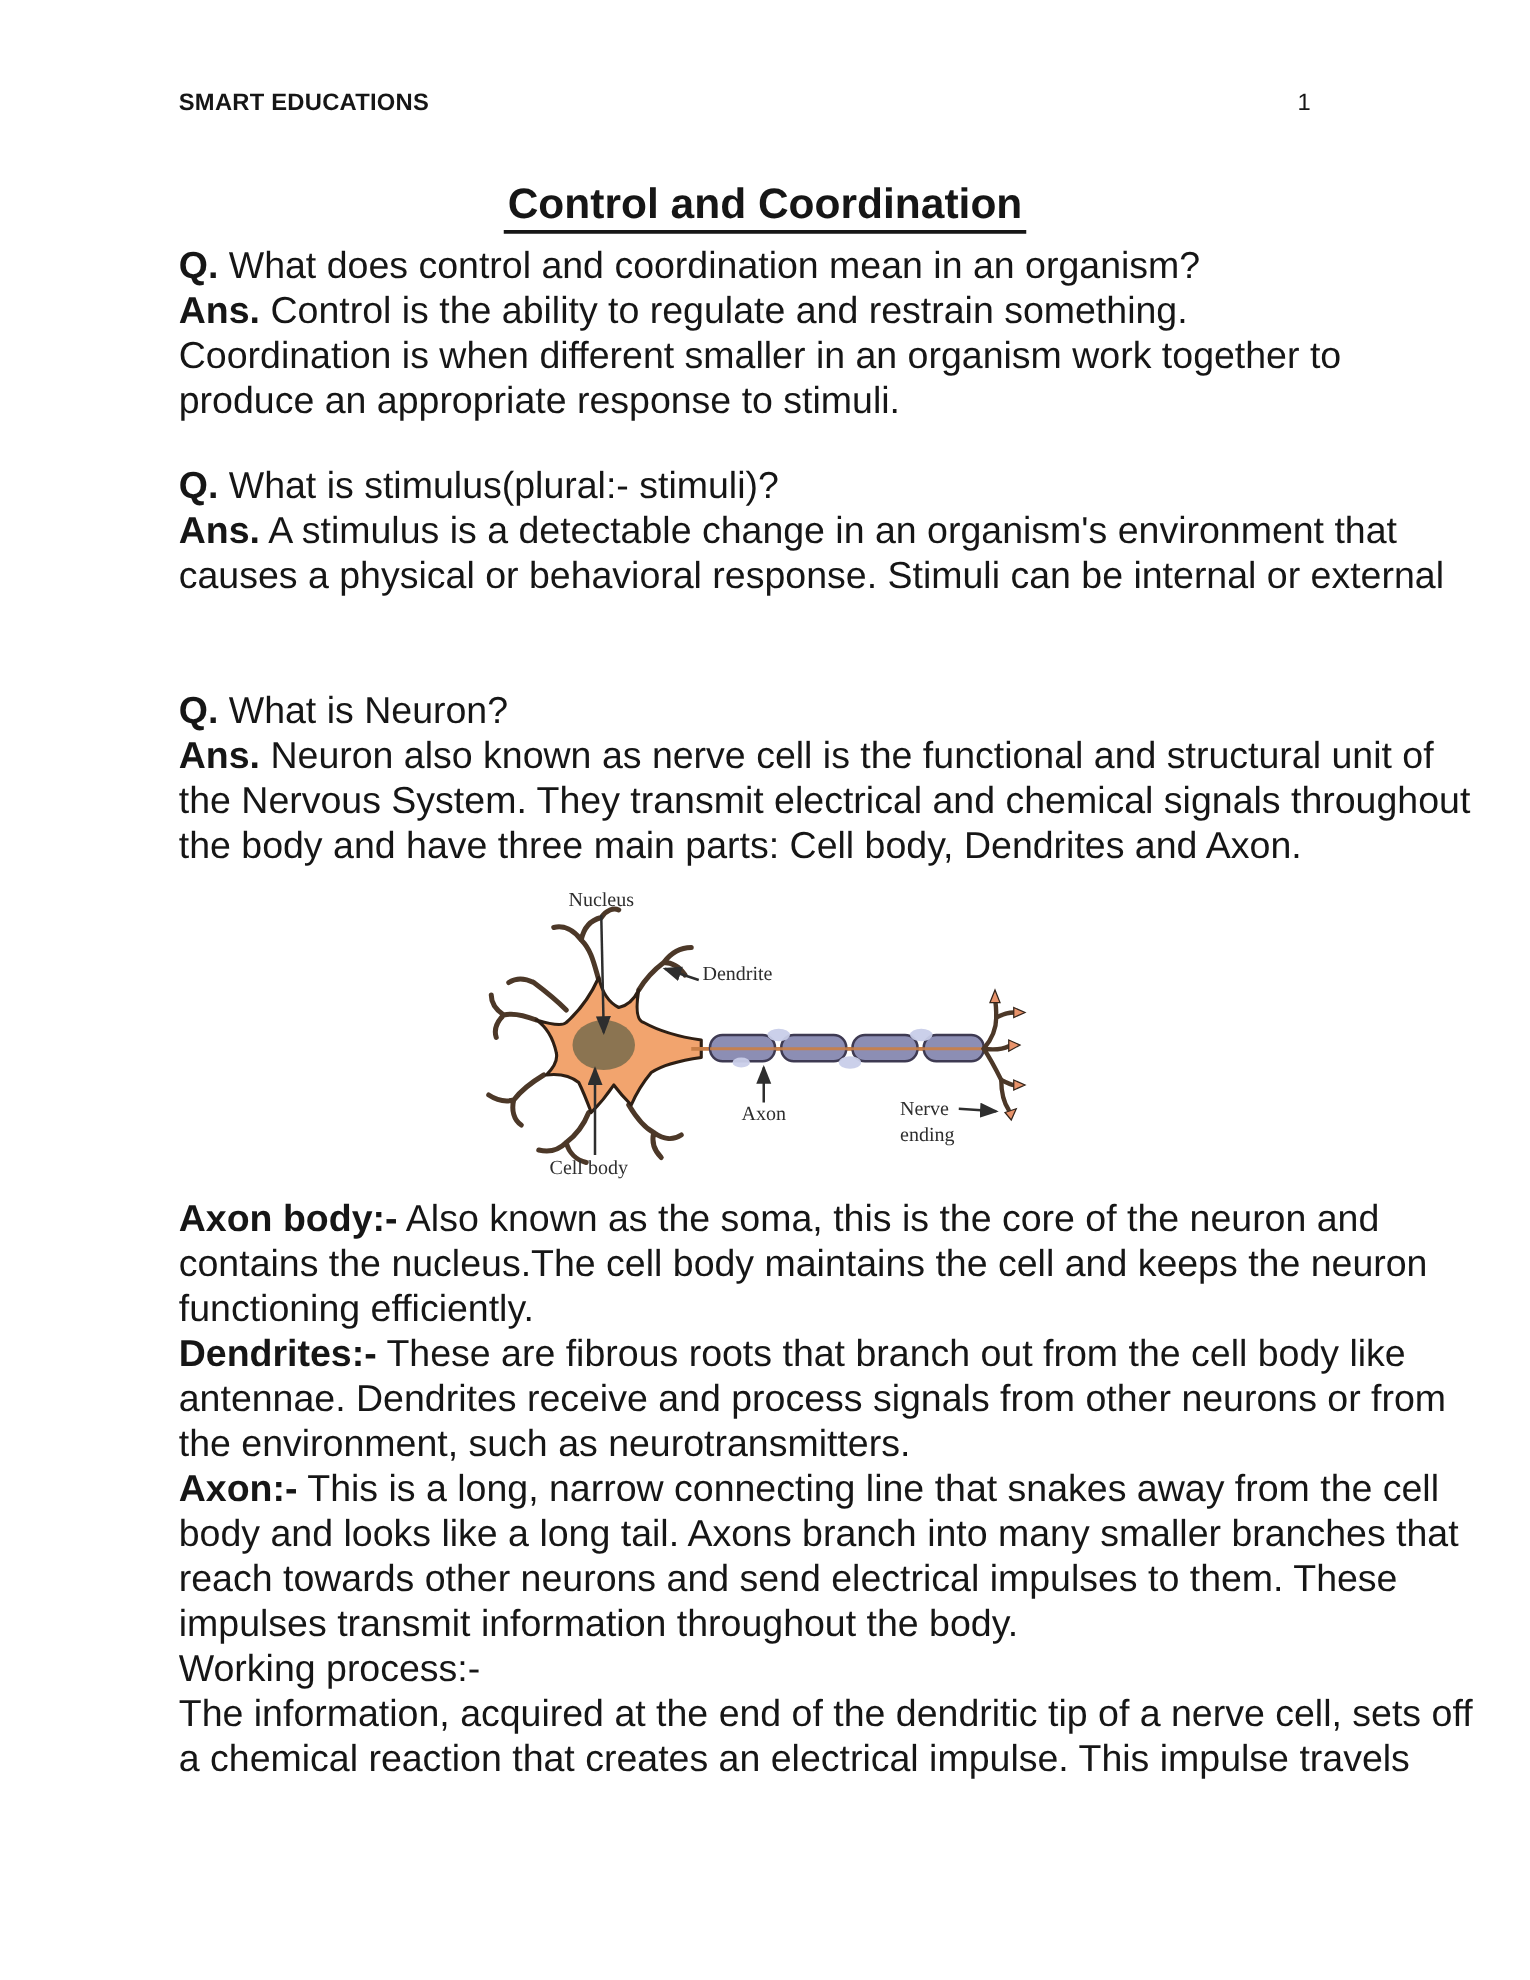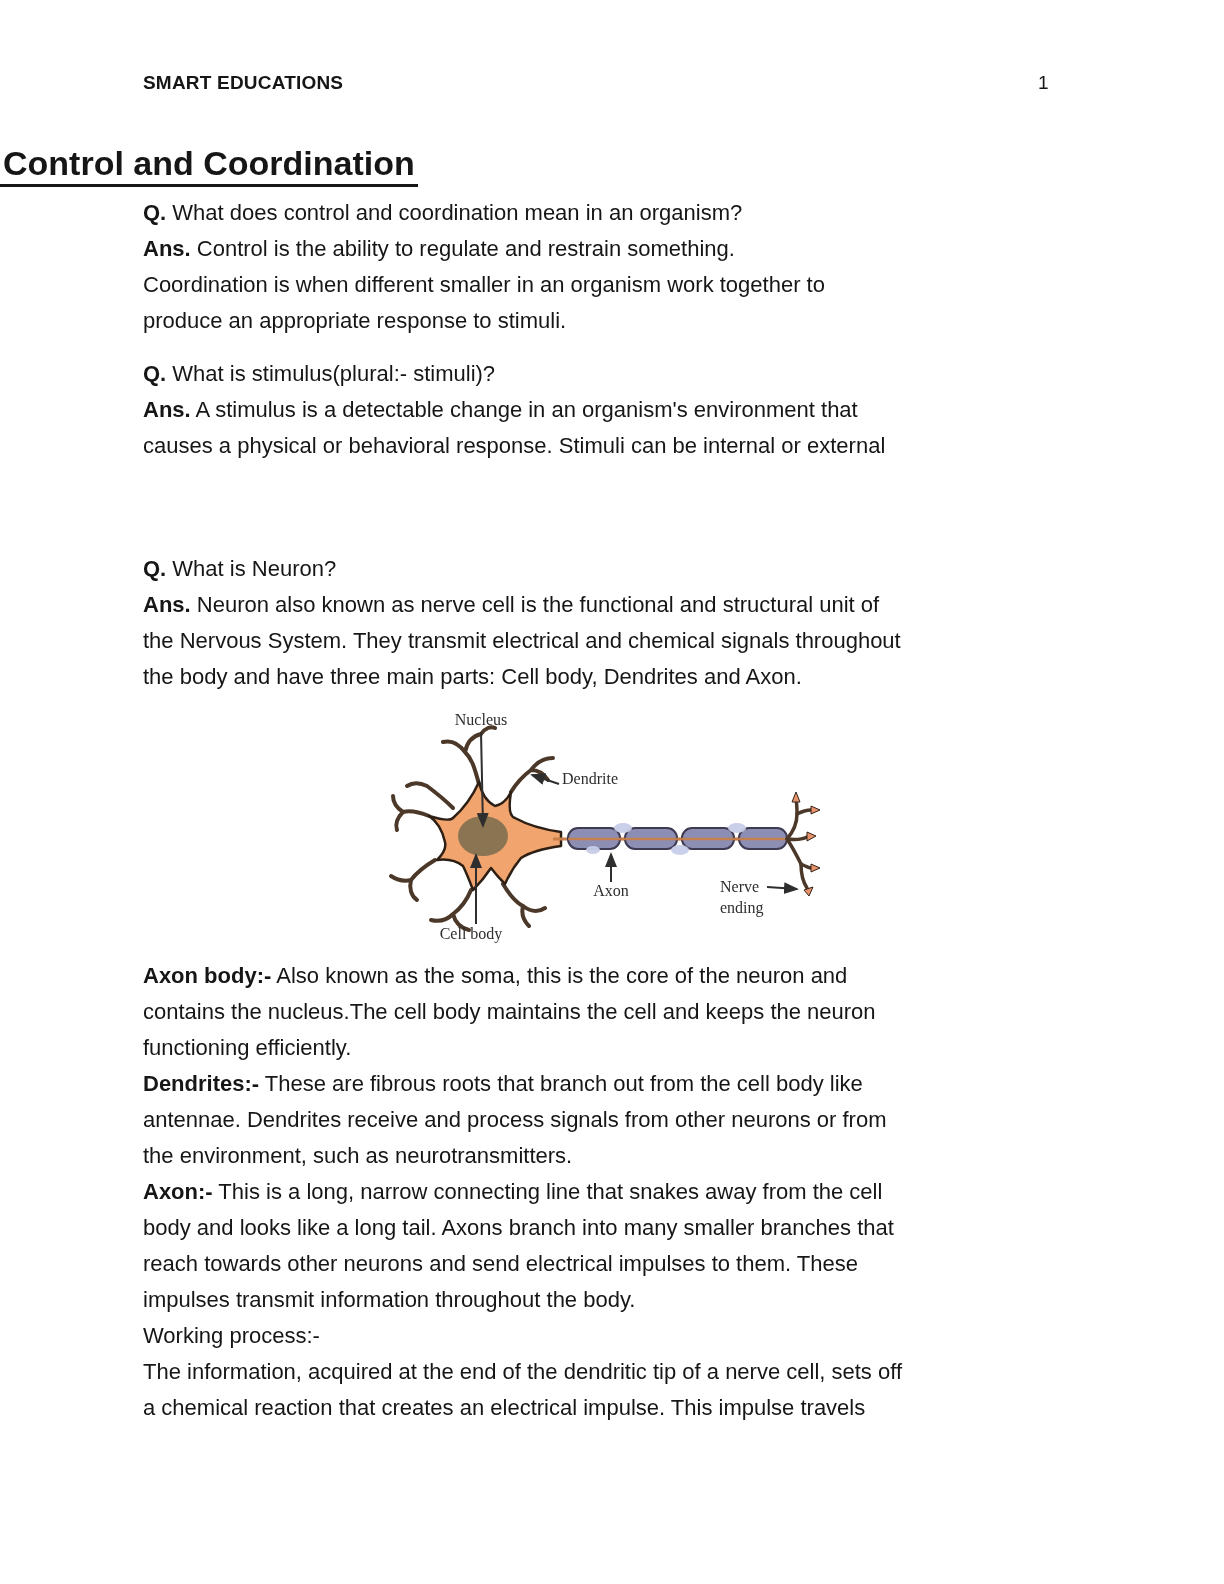--- a/index.html
+++ b/index.html
@@ -9,28 +9,28 @@
     overflow:hidden;
   }
   .brand {
     position:absolute; left:143px; top:72px;
     font-size:19px; font-weight:bold; letter-spacing:0.2px;text-align:right;
   }
   .pagenum {
     position:absolute; left:1038px; top:72px; font-size:19px;
   }
   .title-wrap {
-    position:absolute; left:0; top:144px; width:1224px; 
+    position:absolute; left:0; top:144px; width:1224px; text-align:center;
   }
   .title {
     display:inline-block; font-size:34px; font-weight:bold;
     border-bottom:3px solid #161616; padding:0 3px 1px 3px;
   }
   .block {
-    position:absolute; left:143px; font-size:22px; line-height:36px;
+    position:absolute; left:143px; font-size:30px; line-height:36px;
   }
   .tline { white-space:pre; }
   .tline b { font-weight:bold; }
   .diagram {
     position:absolute; left:383px; top:700px; width:470px; height:250px;
   }
   .dlabel {
     font-family:"Liberation Serif", serif; font-size:16px; fill:#2e2e2e;
   }
 </style>
@@ -45,21 +45,21 @@
   <div class="title-wrap">
     <span class="title">Control and Coordination</span>
   </div>
 
   <div class="block" style="top:195px">
       <div class="tline"><b>Q.</b> What does control and coordination mean in an organism?</div>
       <div class="tline"><b>Ans.</b> Control is the ability to regulate and restrain something.</div>
       <div class="tline">Coordination is when different smaller in an organism work together to</div>
       <div class="tline">produce an appropriate response to stimuli.</div>
     </div>
-  <div class="block" style="top:356px">
+  <div class="block" style="top:371px">
       <div class="tline"><b>Q.</b> What is stimulus(plural:- stimuli)?</div>
       <div class="tline"><b>Ans.</b> A stimulus is a detectable change in an organism's environment that</div>
       <div class="tline">causes a physical or behavioral response. Stimuli can be internal or external</div>
     </div>
   <div class="block" style="top:551px">
       <div class="tline"><b>Q.</b> What is Neuron?</div>
       <div class="tline"><b>Ans.</b> Neuron also known as nerve cell is the functional and structural unit of</div>
       <div class="tline">the Nervous System. They transmit electrical and chemical signals throughout</div>
       <div class="tline">the body and have three main parts: Cell body, Dendrites and Axon.</div>
     </div>

